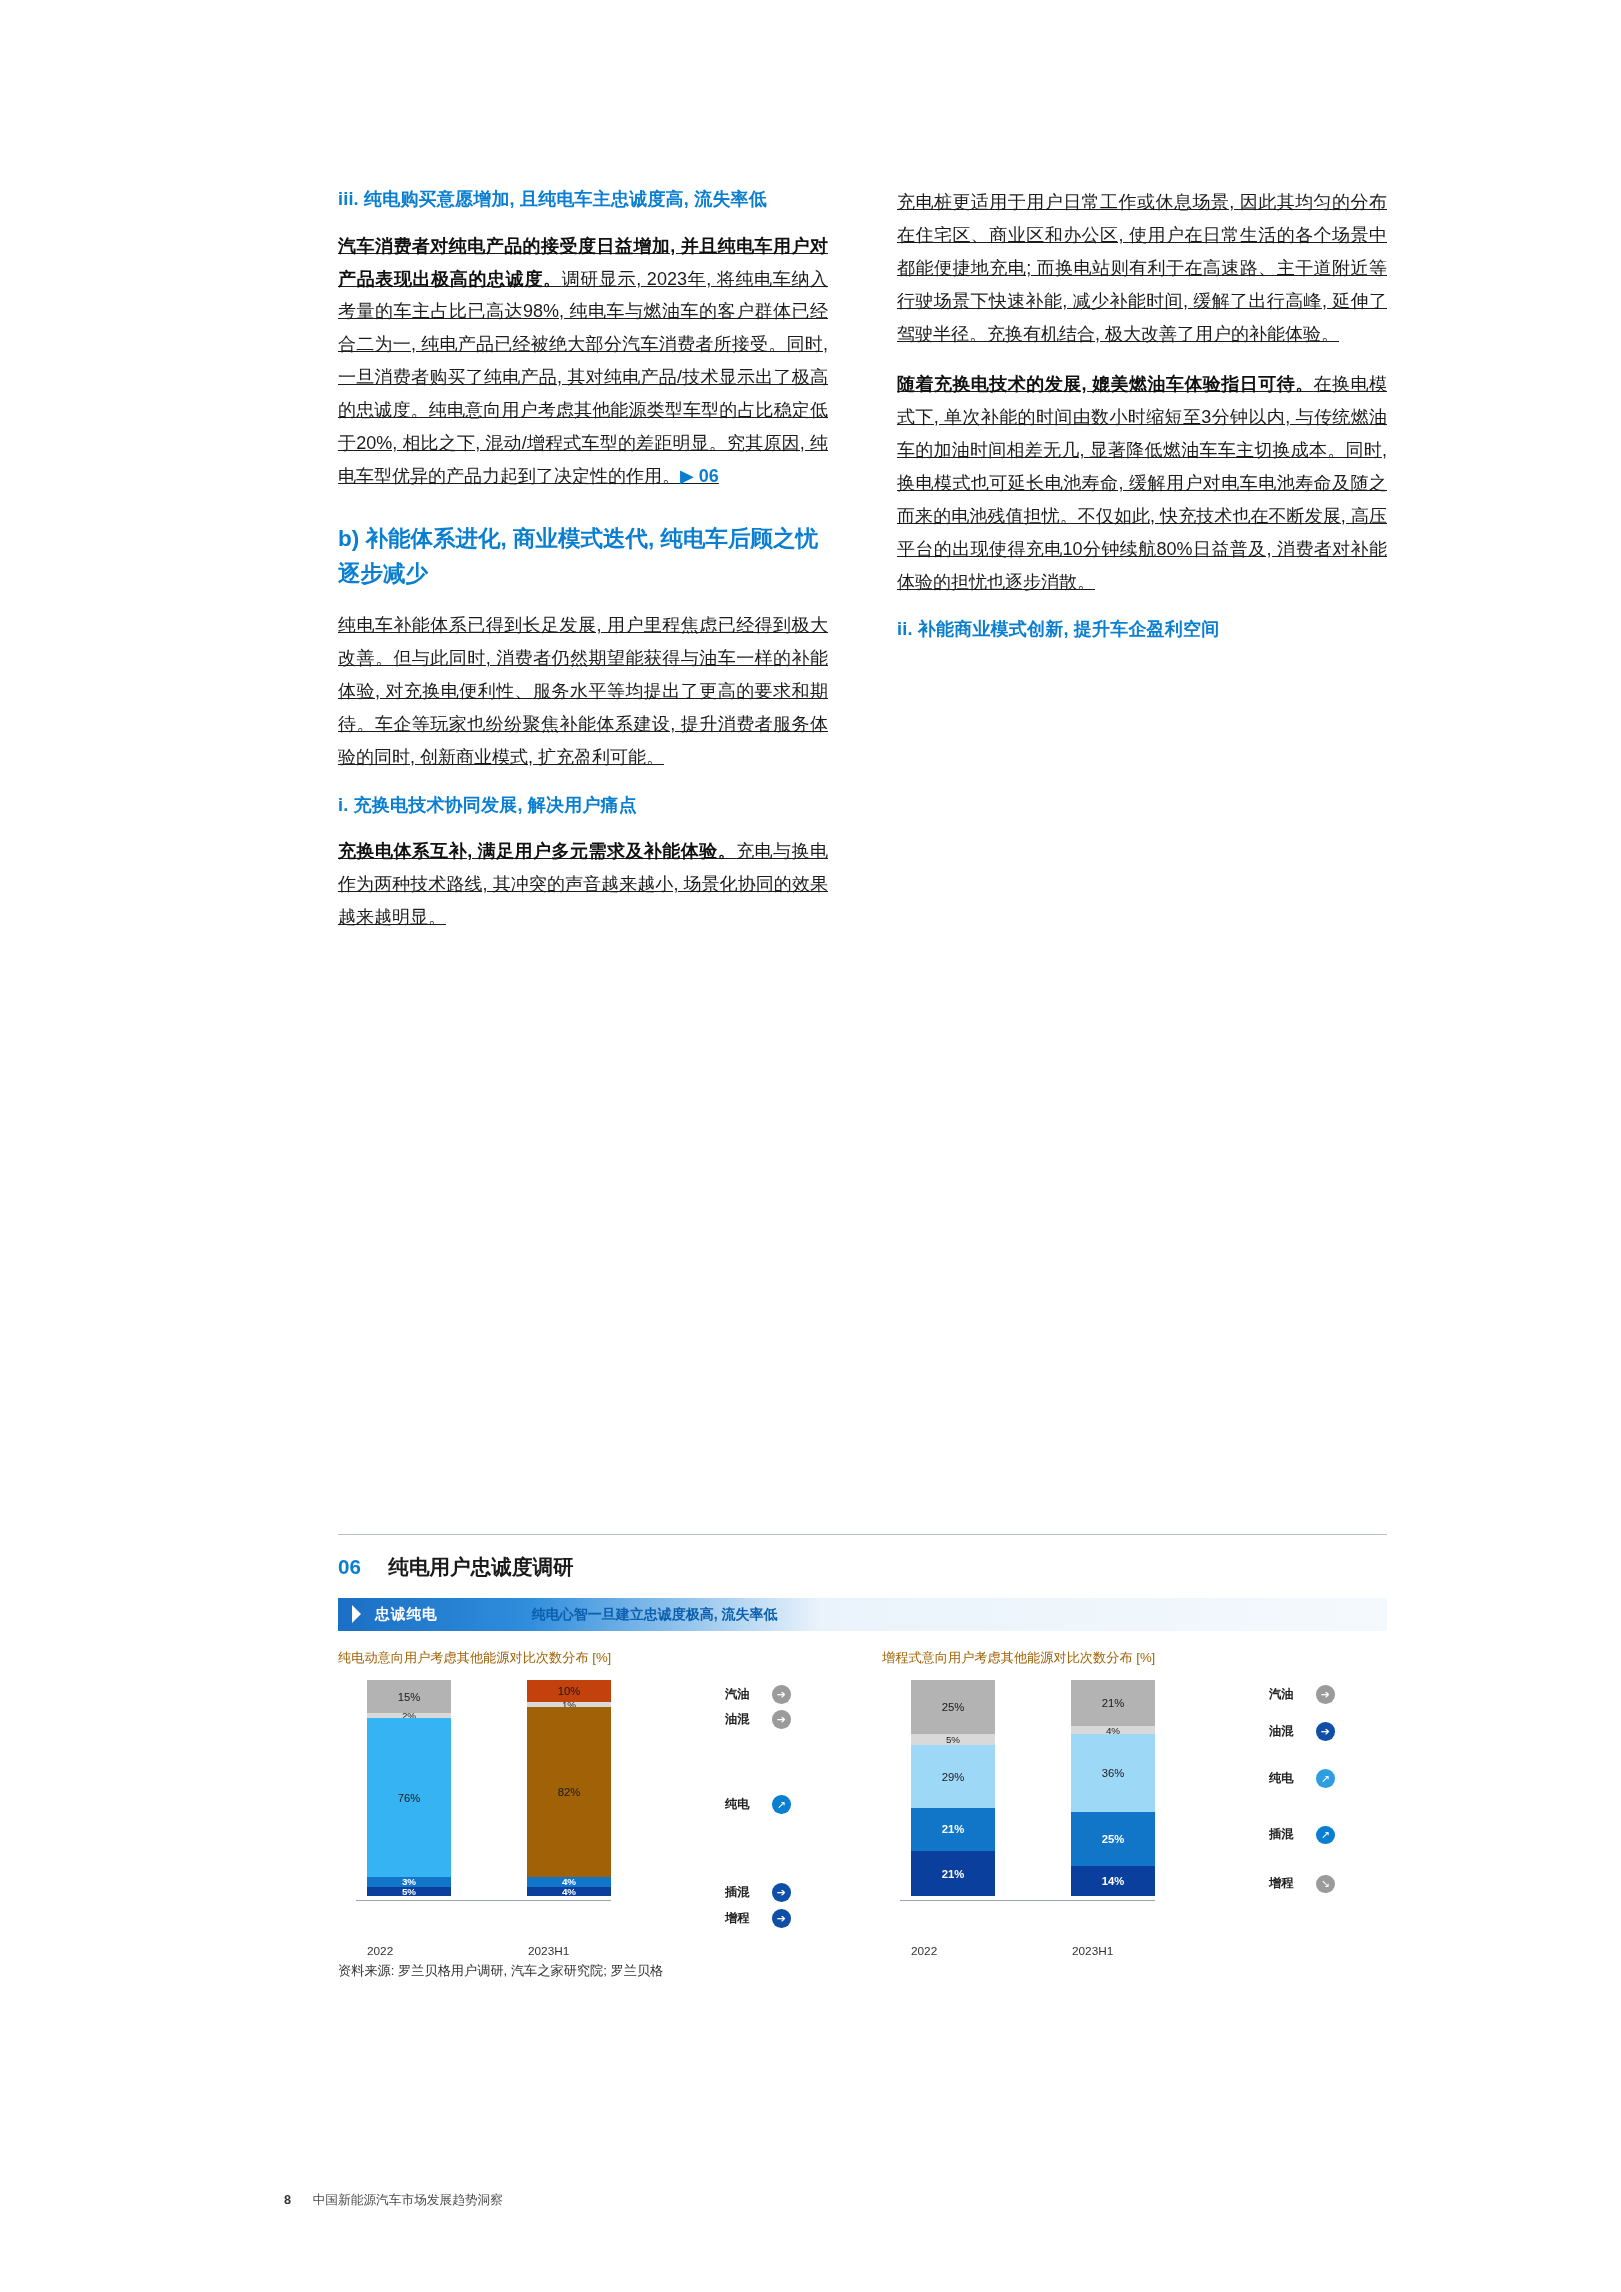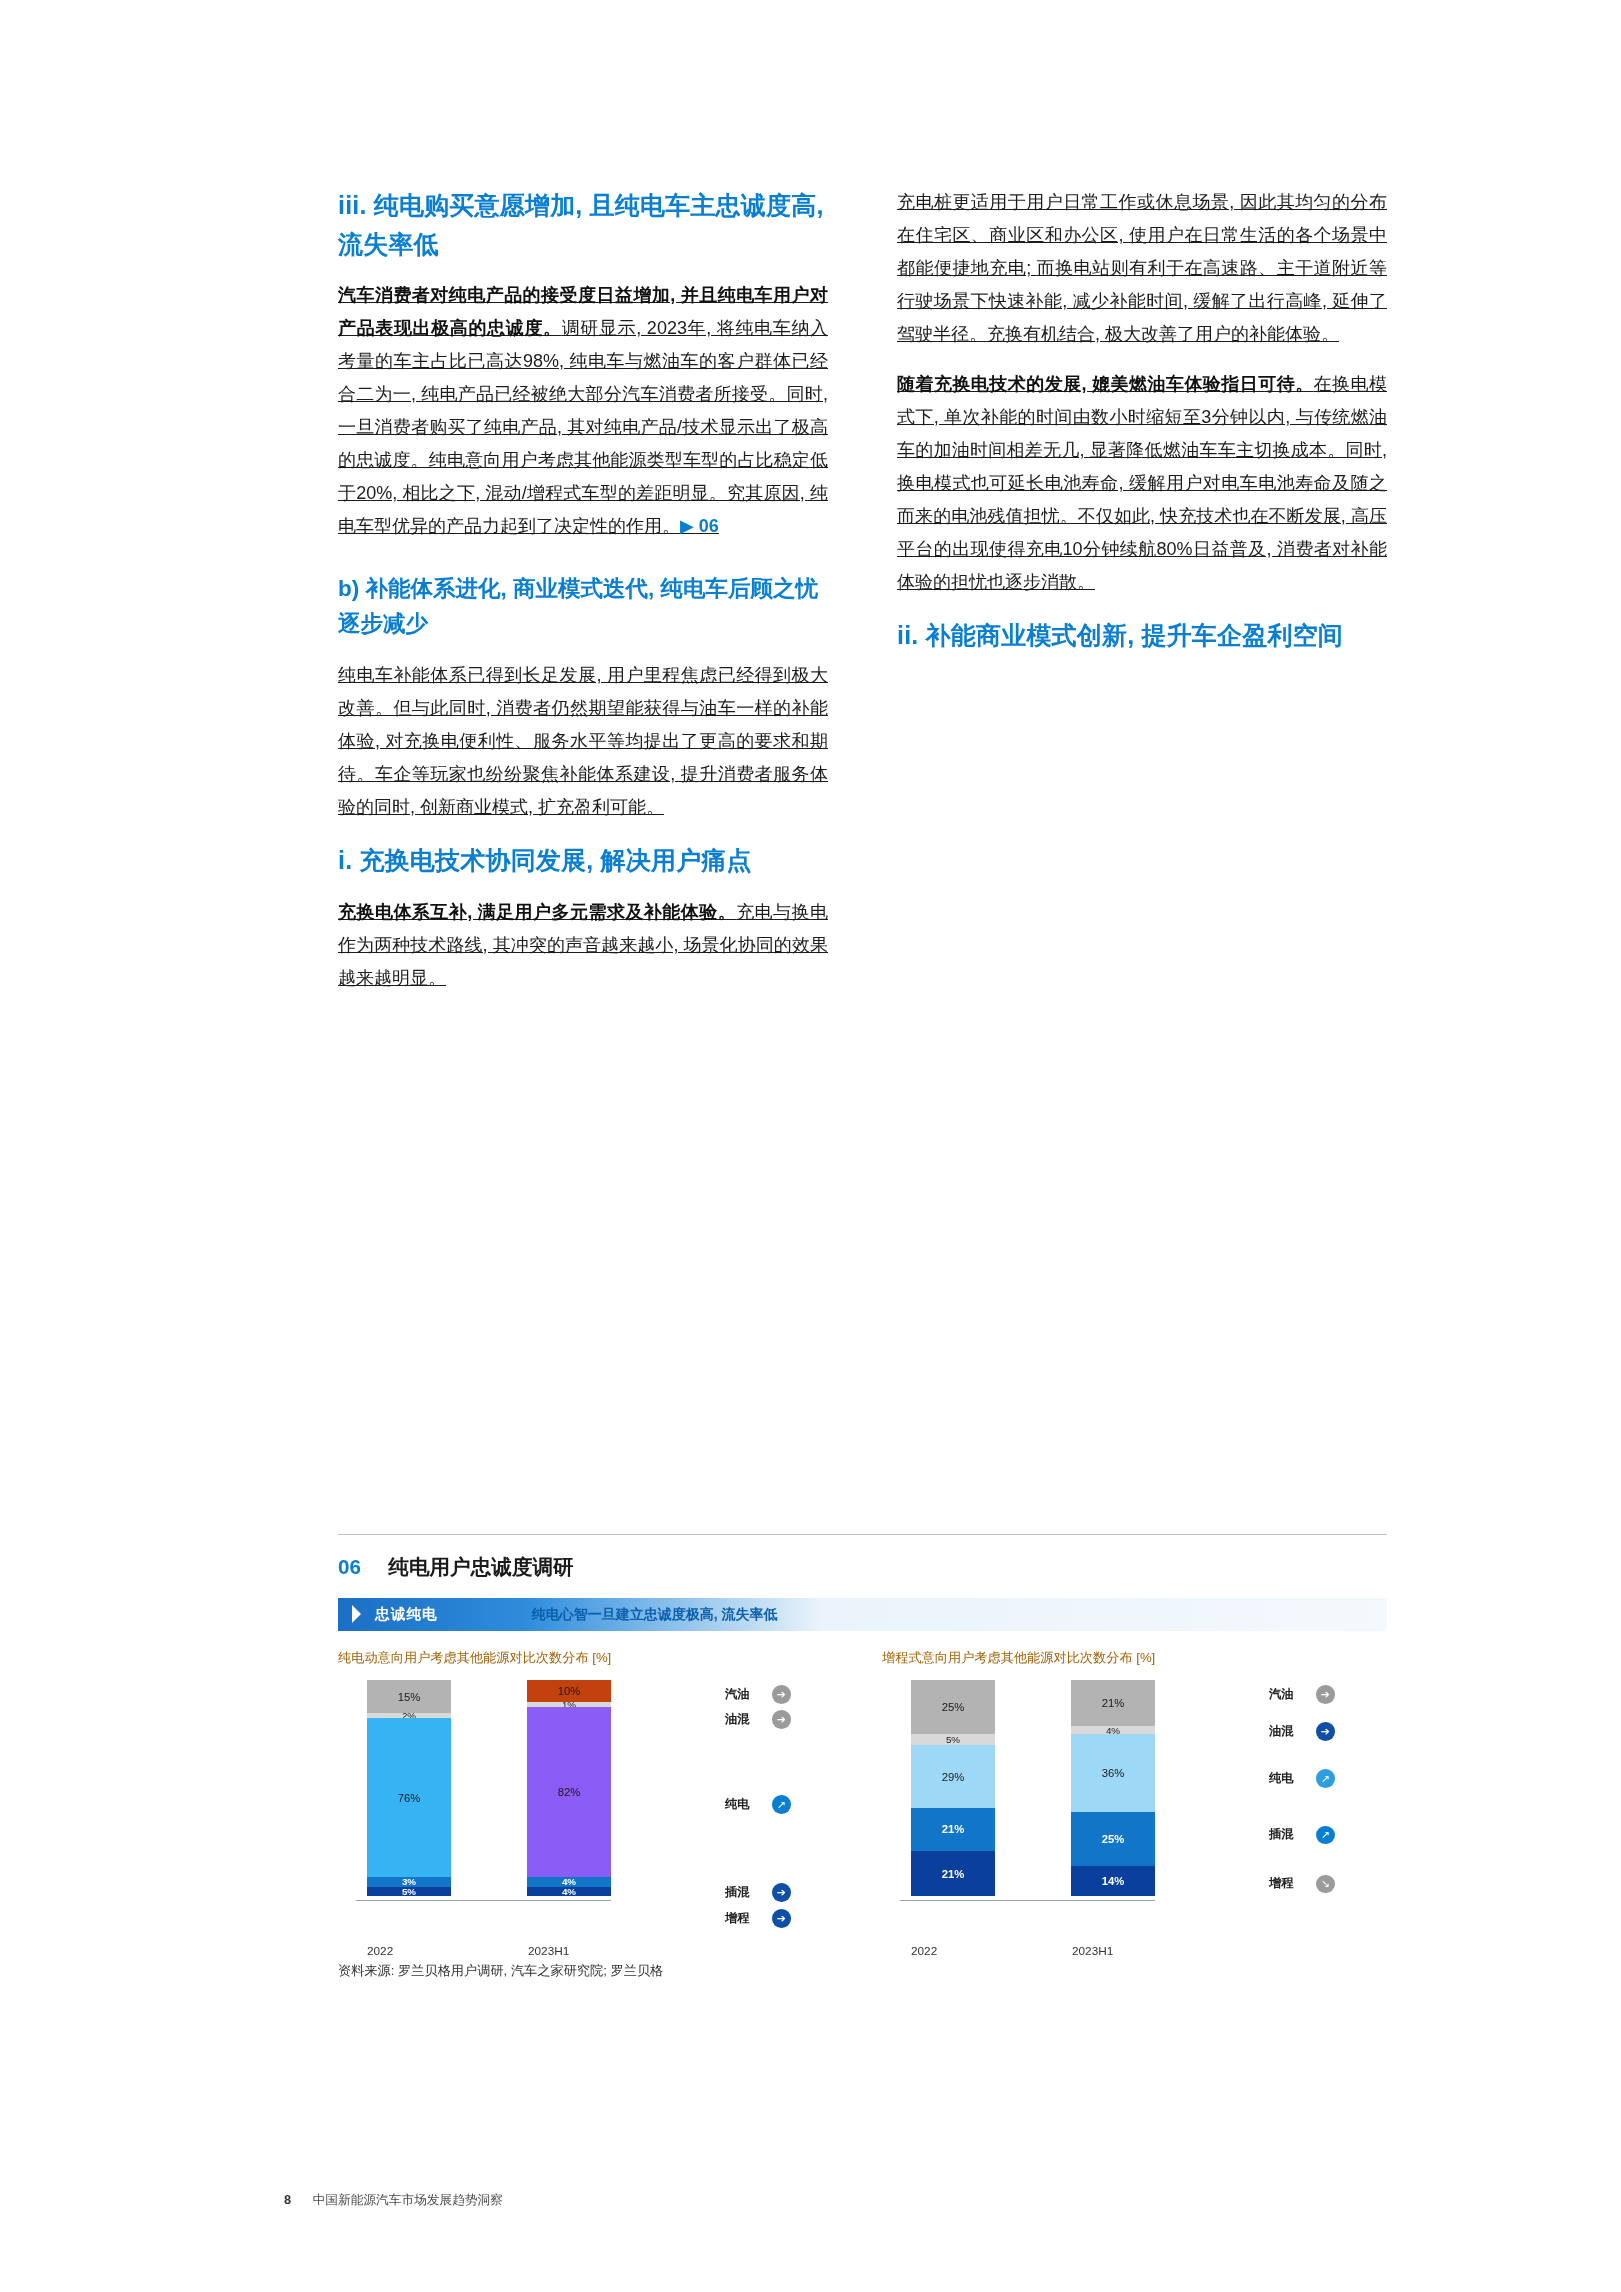--- a/index.html
+++ b/index.html
@@ -23,21 +23,21 @@
   }
   .col{
     width:490px;
     float:left;
   }
   .col.right{margin-left:69px;}
   .clear{clear:both;}
 
   h3.sub{
     color:#0a7fd1;
-    font-size:25px;
+    font-size:18px;
     font-weight:bold;
     line-height:1.55;
     margin:0 0 15.7px 0;
     letter-spacing:0.2px;
   }
   h2.head{
     color:#0a7fd1;
     font-size:22.5px;
     font-weight:bold;
     line-height:1.55;
@@ -240,21 +240,21 @@
 
             <div class="bar">
               <div class="seg" style="height:10%;background:#c2410c">
                   <span>10</span>
                   <span>%</span>
                 </div>
               <div class="seg small" style="height:2.5%;background:#d9d9d9">
                   <span>1</span>
                   <span>%</span>
                 </div>
-              <div class="seg" style="height:78.5%;background:#8b5cf6">
+              <div class="seg" style="height:78.5%;background:#a16207">
                   <span>82</span>
                   <span>%</span>
                 </div>
               <div class="seg lbl-white small" style="height:4.5%;background:#1276c8">
                   <span>4</span>
                   <span>%</span>
                 </div>
               <div class="seg lbl-white small" style="height:4.5%;background:#0a3f9e">
                   <span>4</span>
                   <span>%</span>

